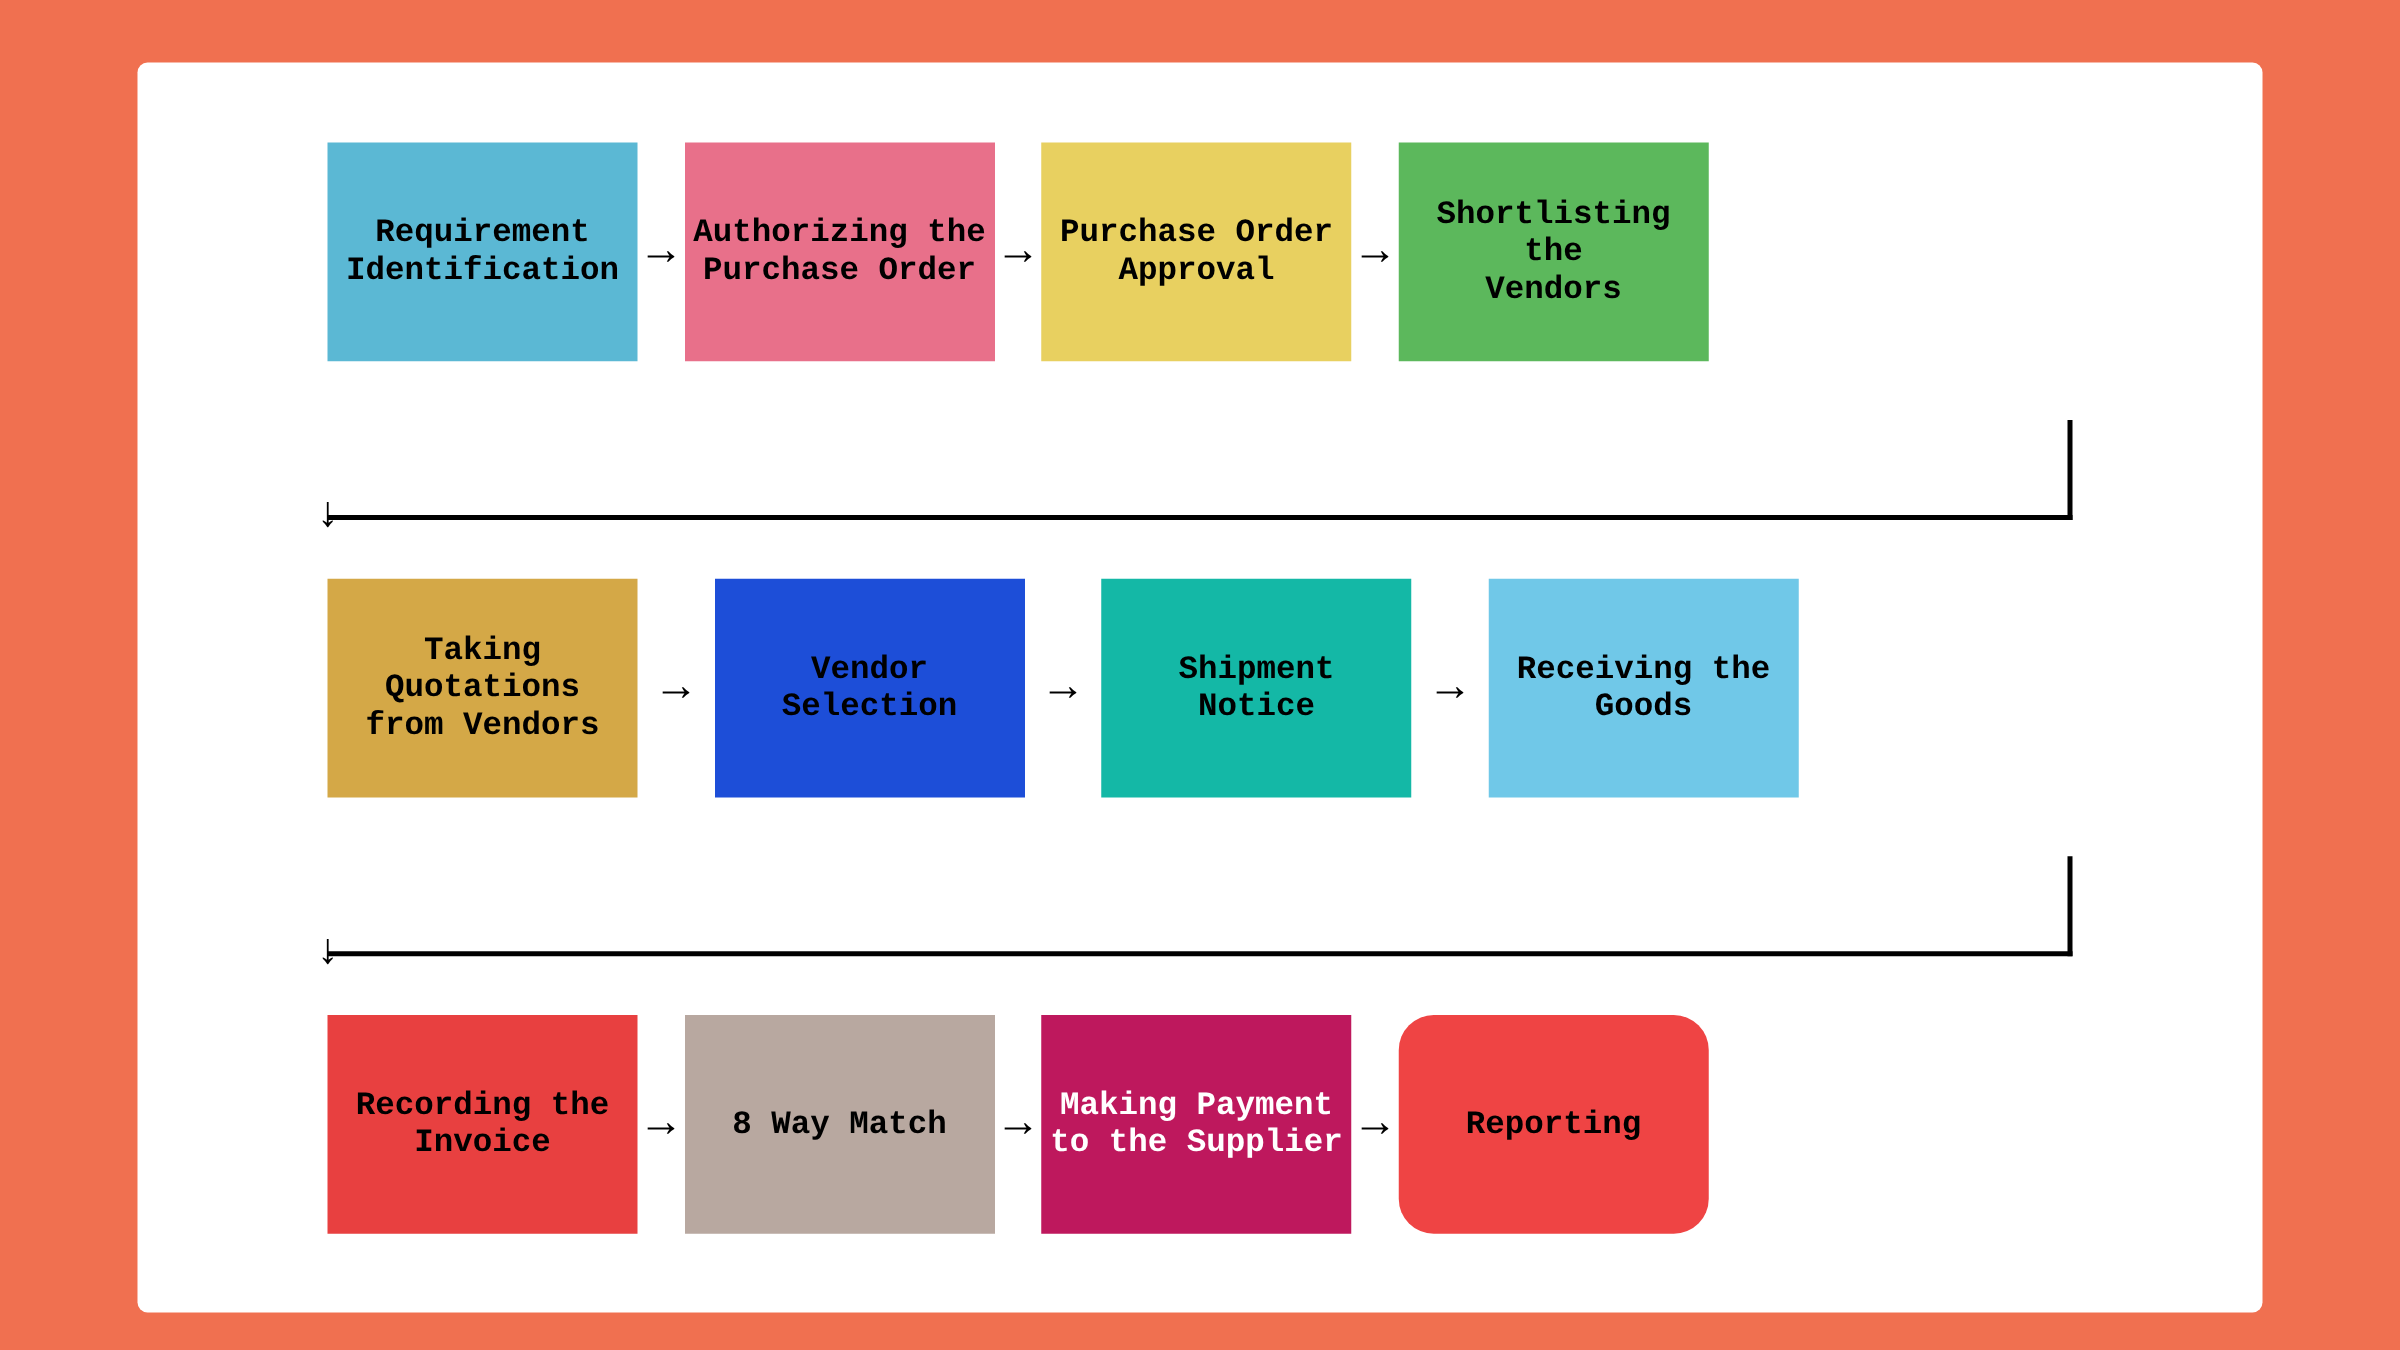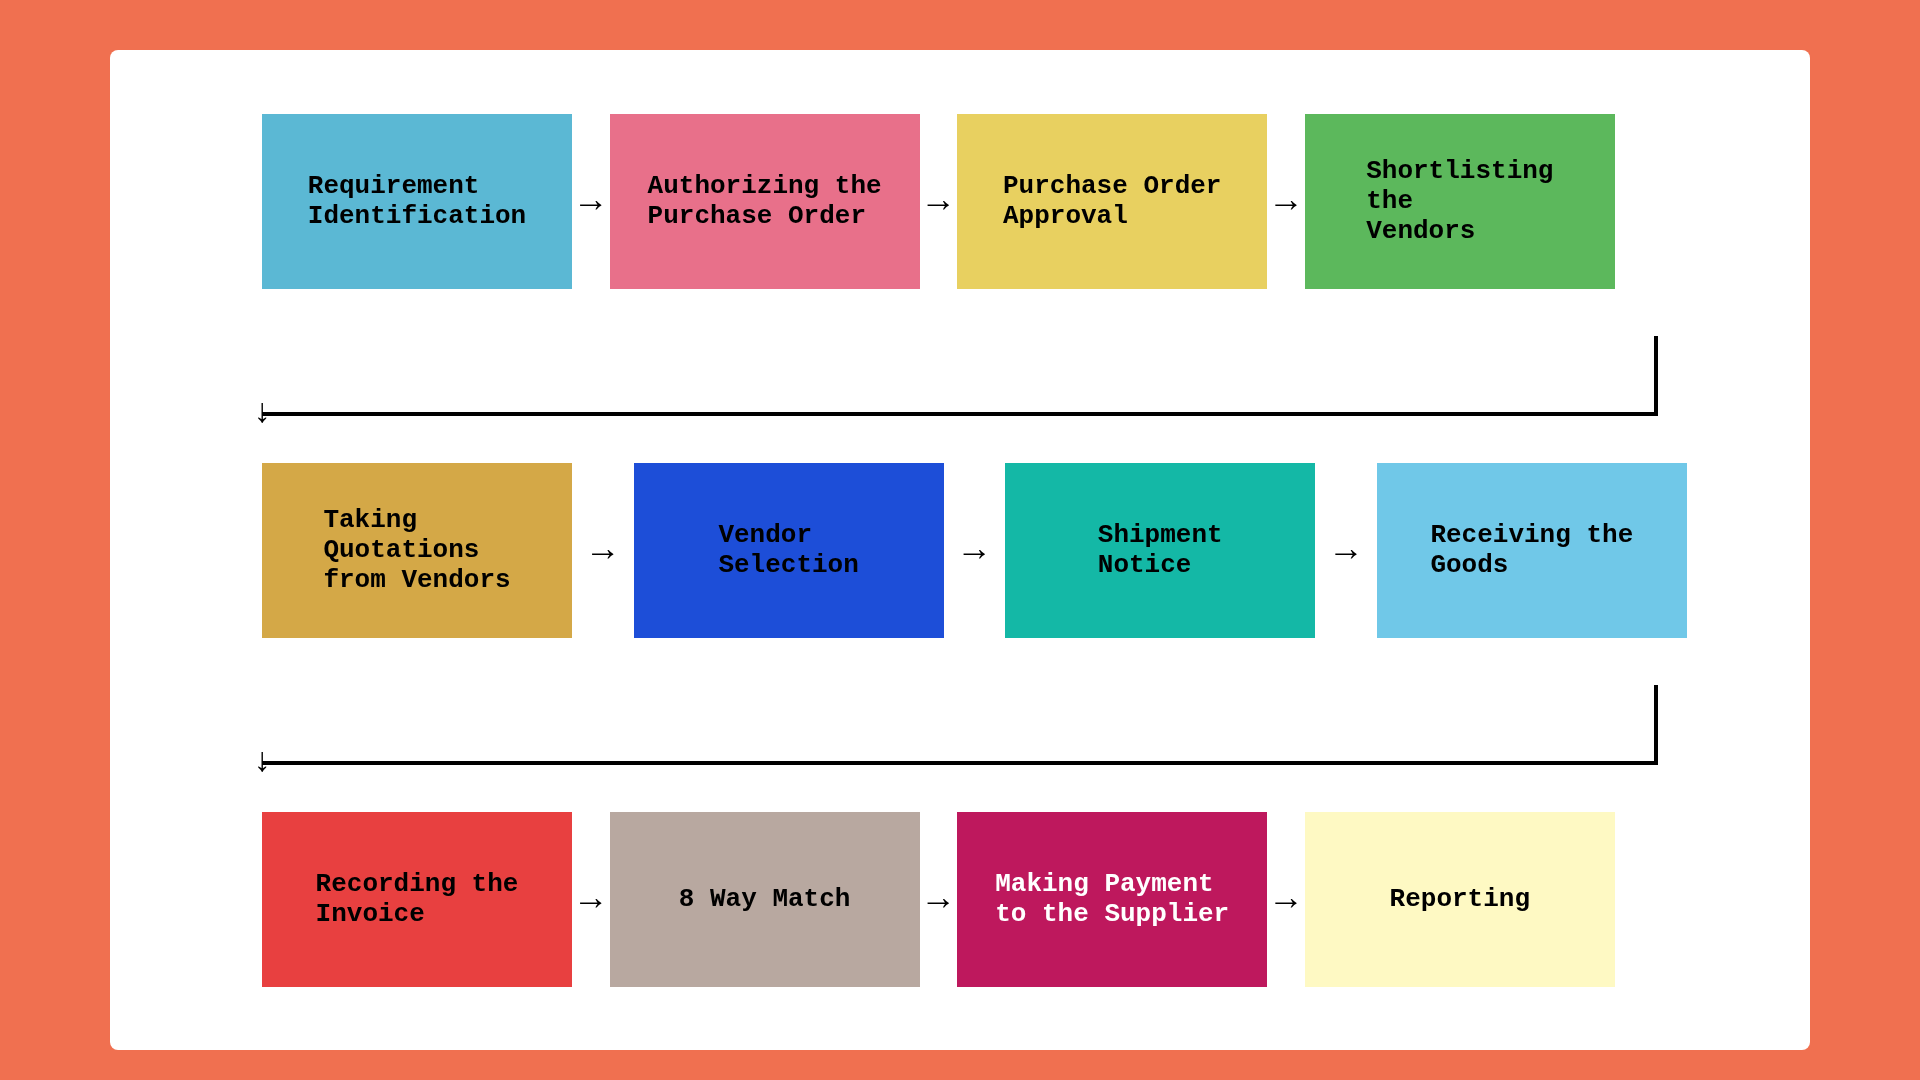--- a/index.html
+++ b/index.html
@@ -38,25 +38,26 @@
       position: relative;
     }
 
     .row {
       display: flex;
       align-items: center;
       position: relative;
     }
 
     .step-box {
-      width: 310px;
+      width: 248px;
       height: 175px;
       display: flex;
       align-items: center;
       justify-content: center;
+      text-align: center;
       font-size: 26px;
       font-weight: bold;
       font-family: 'Courier New', Courier, monospace;
       color: black;
       flex-shrink: 0;
     }
 
     .arrow {
       font-size: 36px;
       font-weight: 900;
@@ -160,16 +161,16 @@
 
     <div class="step-box" style="background:#E84040;">Recording the<br>Invoice</div>
     <div class="arrow">→</div>
 
     <div class="step-box" style="background:#B8A8A0;">8 Way Match</div>
     <div class="arrow">→</div>
 
     <div class="step-box" style="background:#be185d; color:white;">Making Payment<br>to the Supplier</div>
     <div class="arrow">→</div>
 
-    <div class="step-box" style="background:#fef9c3;">Reporting</div>
+    <div class="step-box" style="background:#ef4444;border-radius:28px;">Reporting</div>
   </div>
 
 </div>
 
 </body></html>

